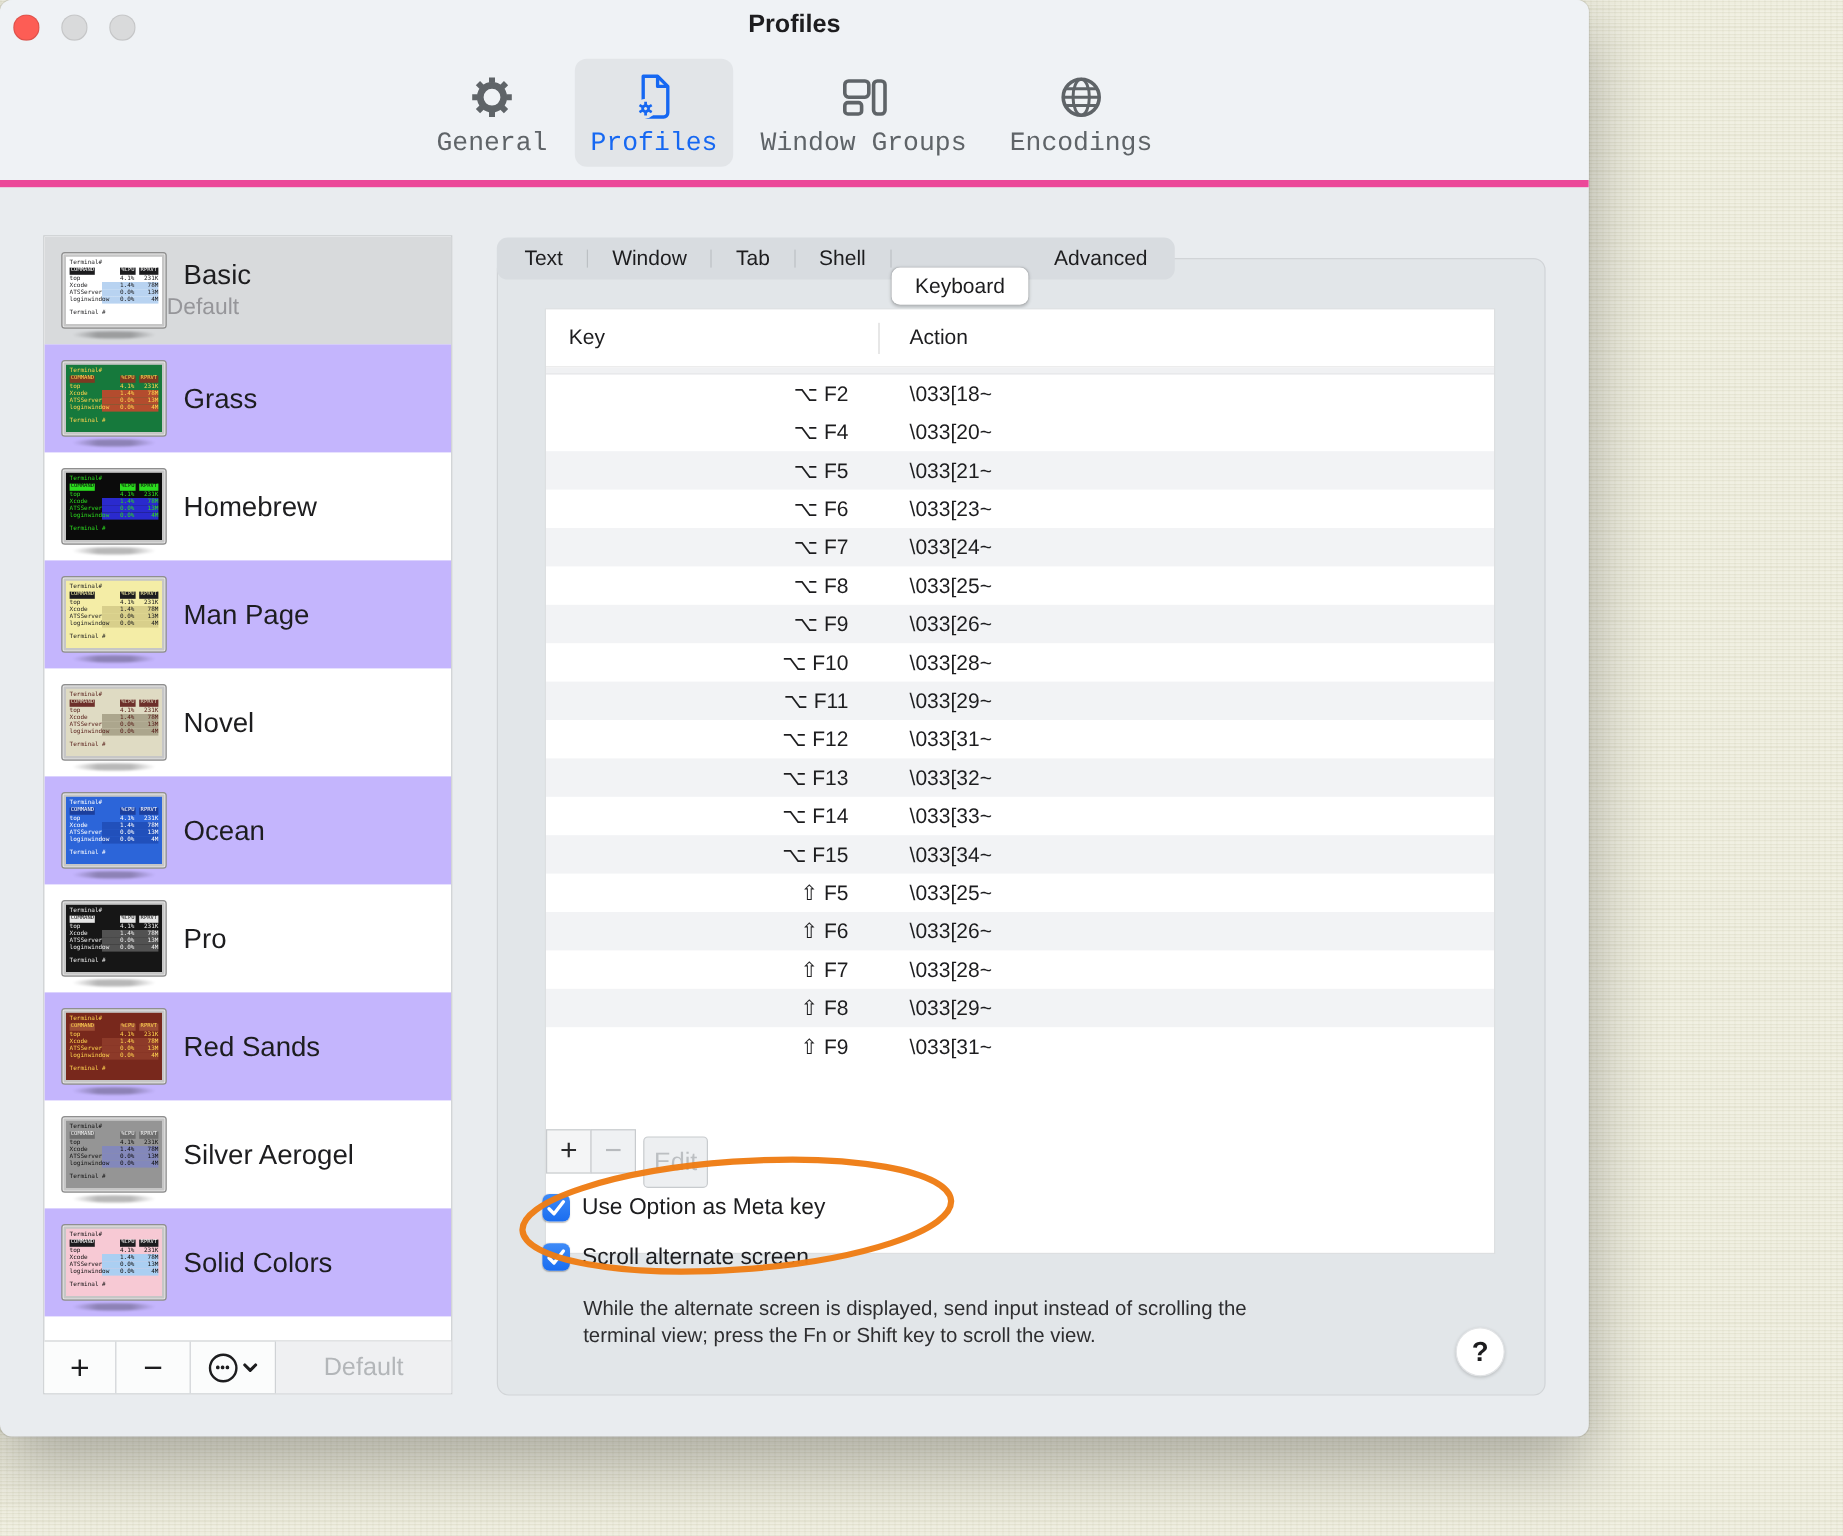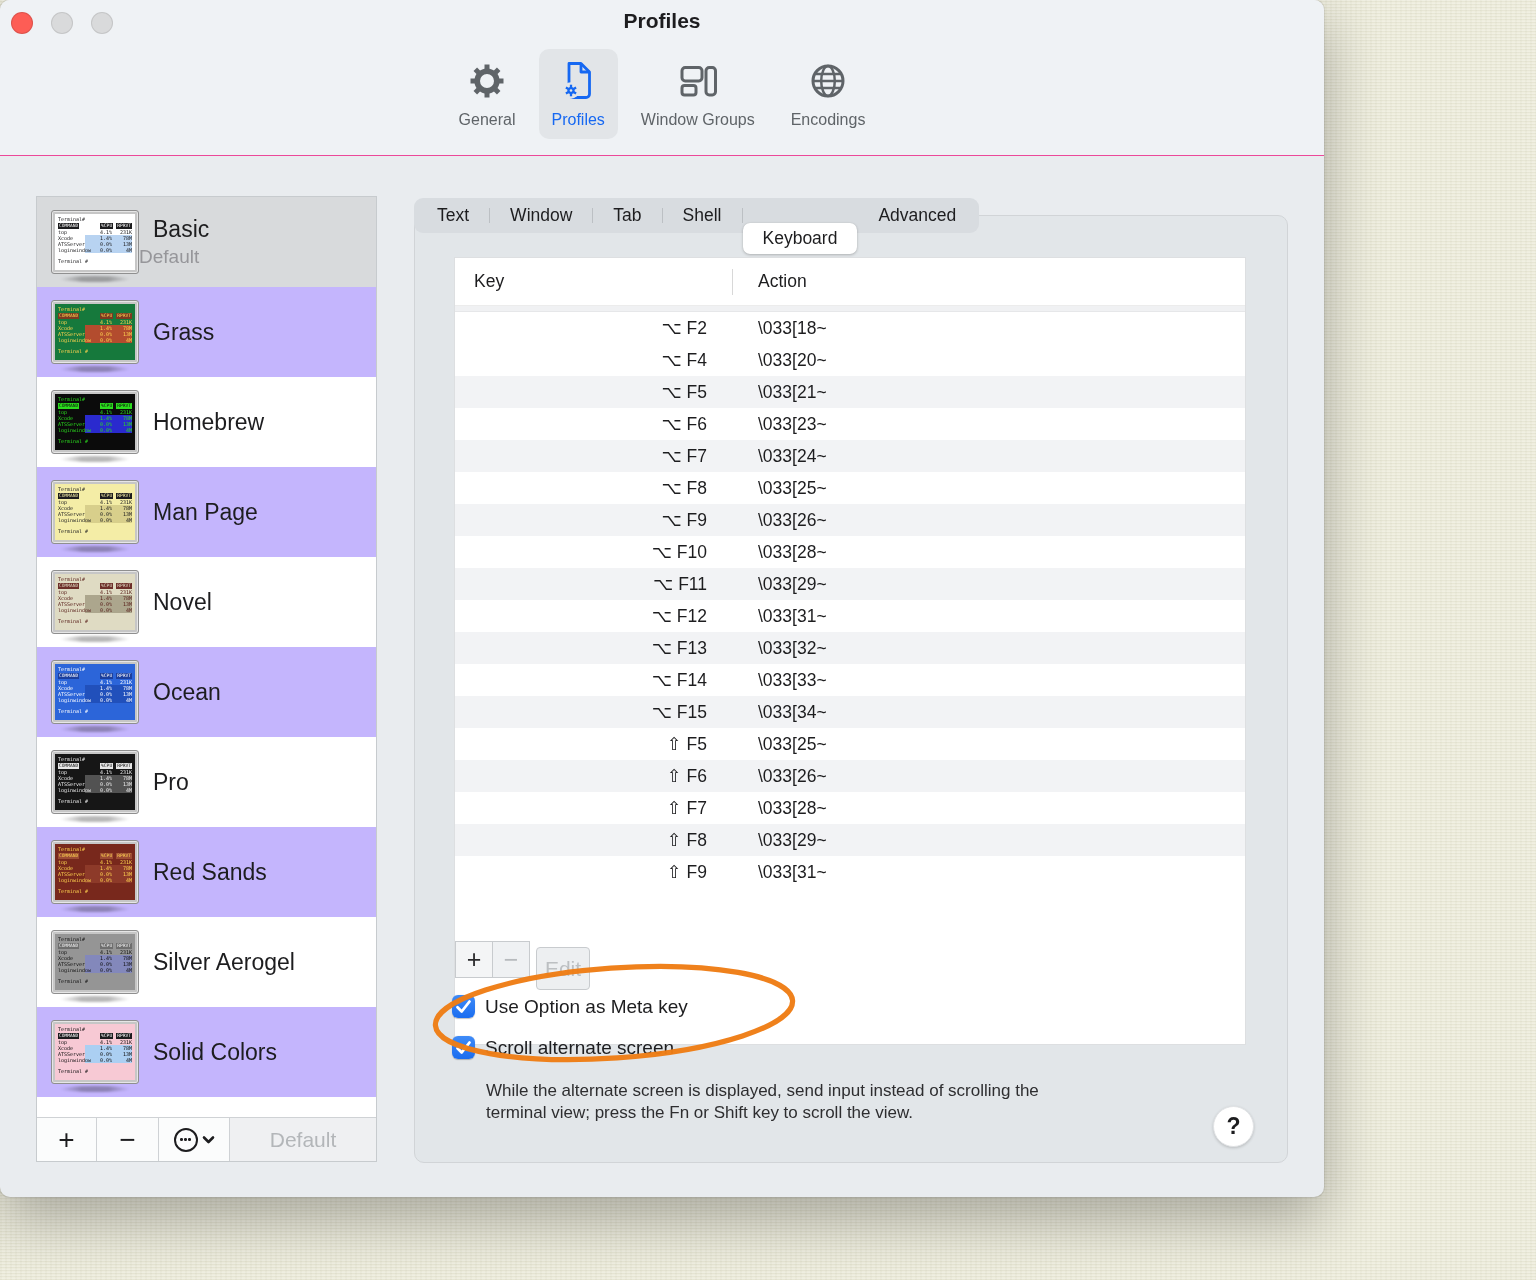--- a/index.html
+++ b/index.html
@@ -12,30 +12,30 @@
       repeating-linear-gradient(0deg, rgba(160,158,120,.10) 0 1px, rgba(255,255,255,.12) 1px 2px, transparent 2px 3px),
       repeating-linear-gradient(90deg, rgba(150,148,110,.05) 0 2px, transparent 2px 5px);
     overflow:hidden;
   }
   .window {
     position:absolute; left:0; top:0; width:1324px; height:1197px;
     background:#e9ecef; border-radius:10px; overflow:hidden;
     box-shadow:0 22px 60px rgba(0,0,0,.30), 0 0 0 1px rgba(0,0,0,.08);
   }
   
-  .header { position:absolute; left:0; top:0; right:0; height:156px; background:#eff2f5; border-bottom:1px solid #ec4899; }
+  .header { position:absolute; left:0; top:0; right:0; height:156px; background:#eff2f5; border-bottom:6px solid #ec4899; }
   .traffic { position:absolute; left:11px; top:12px; display:flex; gap:18px; }
   .light { width:22px; height:22px; border-radius:50%; }
   .light.red  { background:#fd5d55; border:1px solid rgba(0,0,0,.12); }
   .light.grey { background:#d9dadb; border:1px solid rgba(0,0,0,.09); }
   .win-title { position:absolute; top:9px; left:0; width:100%; text-align:center; font-size:21px; font-weight:bold; color:#1d1d1f; }
   .toolbar { position:absolute; top:49px; left:0; width:100%; display:flex; justify-content:center; align-items:flex-start; gap:10px; }
   .tool-item { display:flex; flex-direction:column; align-items:center; gap:3px; padding:7px 13px 8px; border-radius:10px; color:#5f6468; }
   .tool-item.selected { background:#e2e5e8; color:#1668f2; }
-  .tool-label { font-size:16px; line-height:22px; white-space:nowrap; }
+  .tool-label { font-size:22px; line-height:22px; white-space:nowrap;font-family:Liberation Mono, monospace; }
   .tool-icon { height:50px; display:flex; align-items:center; justify-content:center; }
   
   .sidebar { position:absolute; left:36px; top:196px; width:341px; height:966px; background:#ffffff; border:1px solid #c7cbce;padding-left:11px; }
   .profile-list { position:absolute; left:0; top:0; right:0; bottom:44px; overflow:hidden; }
   .p-row { height:90px; display:flex; align-items:center; position:relative; }
   .p-row.stripe { background:#c4b5fd; }
   .p-row.selected { background:#d8dadc; }
   .thumb { position:relative; margin-left:14px; width:88px; height:64px; background:#c6c6c6; border:1px solid #8f8f8f; border-radius:3px; padding:3px; flex:none; box-shadow:inset 0 0 0 1px #e6e6e6; }
   .thumb::after { content:""; position:absolute; left:8px; right:8px; bottom:-9px; height:6px; border-radius:50%;
     background:linear-gradient(90deg, rgba(0,0,0,0) 0%, rgba(0,0,0,.28) 30%, rgba(0,0,0,.28) 70%, rgba(0,0,0,0) 100%); filter:blur(1px); }

